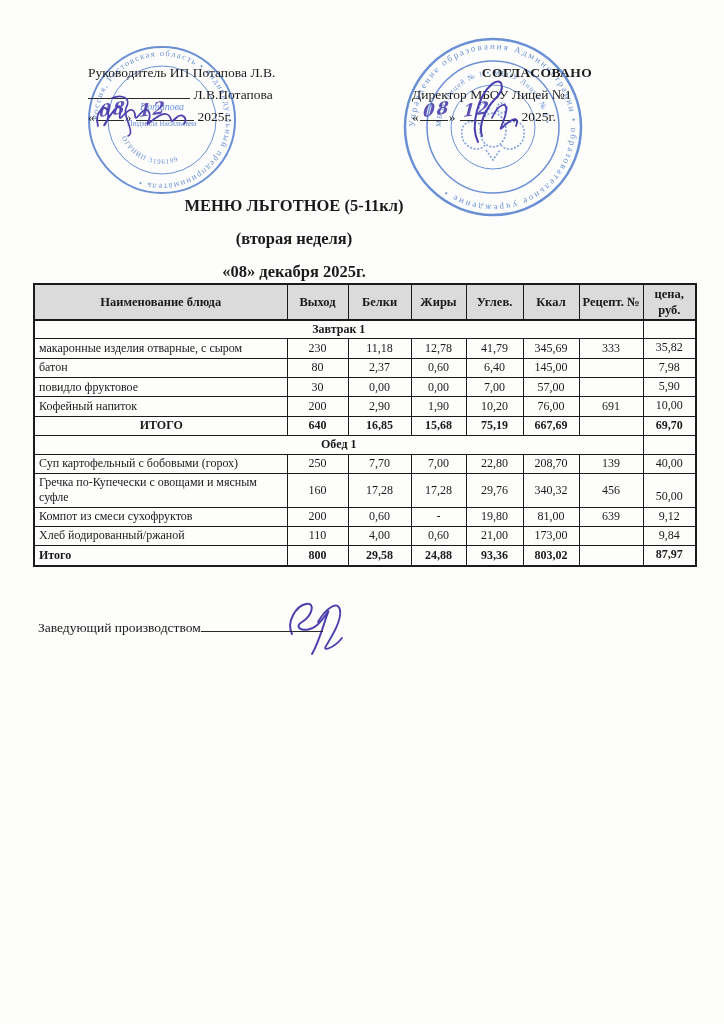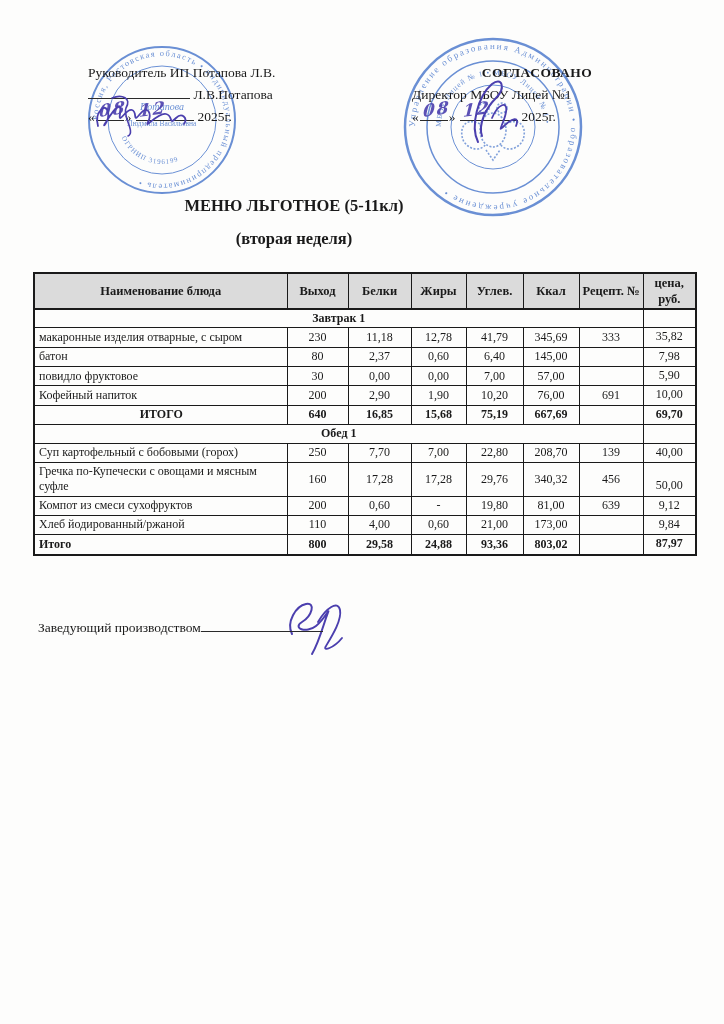--- a/index.html
+++ b/index.html
@@ -29,21 +29,21 @@
   .stamp text { fill:var(--stamp); }
   .stamp circle, .stamp path.ring { stroke:var(--stamp); fill:none; }
   
   .sig { position:absolute; }
   .sig path { stroke:var(--pen); fill:none; stroke-linecap:round; }
   
   .title-block { position:absolute; top:196px; left:0; width:588px; text-align:center; }
   .title-block div { font-weight:bold; font-size:16.5px; margin-bottom:13px; }
   
   .menu-table {
-    position:absolute; top:272px; left:33px; width:662px;
+    position:absolute; top:283px; left:33px; width:662px;
     border-collapse:collapse; border:2px solid #1a1a1a;
     font-size:12px; table-layout:fixed;
   }
   .menu-table th, .menu-table td {
     border:1px solid #1a1a1a; padding:1px 3px; line-height:1.28; overflow:hidden;
   }
   .menu-table thead th {
     background:var(--hdr); font-weight:bold; text-align:center; vertical-align:middle;
     height:34px; font-size:12.5px; border-bottom:2px solid #1a1a1a;
   }
@@ -126,20 +126,21 @@
     <path d="M44,40 C50,26 60,22 58,34 C56,46 48,56 56,48 C64,40 72,38 68,48" stroke-width="1.8"></path>
   </svg>
   <svg class="sig" style="left:282px; top:592px;" width="90" height="66" viewBox="0 0 90 66">
     <path d="M10,42 C4,30 14,14 24,12 C34,10 30,24 20,30 C10,36 24,42 34,34 C44,26 50,10 44,26 C40,38 36,52 30,62" stroke-width="2"></path>
     <path d="M36,30 C44,16 56,8 58,18 C60,28 50,44 44,54 C40,60 52,56 60,46" stroke-width="1.9"></path>
   </svg>
 
   <div class="title-block">
     <div>МЕНЮ ЛЬГОТНОЕ (5-11кл)</div>
     <div>(вторая неделя)</div>
+    <div>«08» декабря 2025г.</div>
   </div>
 
   <table class="menu-table">
     <colgroup>
       <col style="width:253px">
         <col style="width:61px">
         <col style="width:63px">
         <col style="width:55px">
       <col style="width:57px">
         <col style="width:56px">

